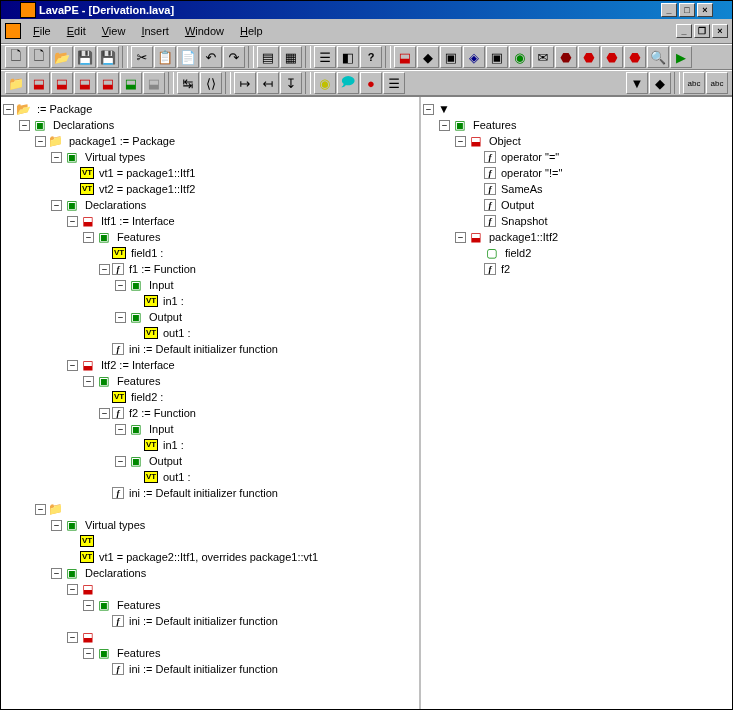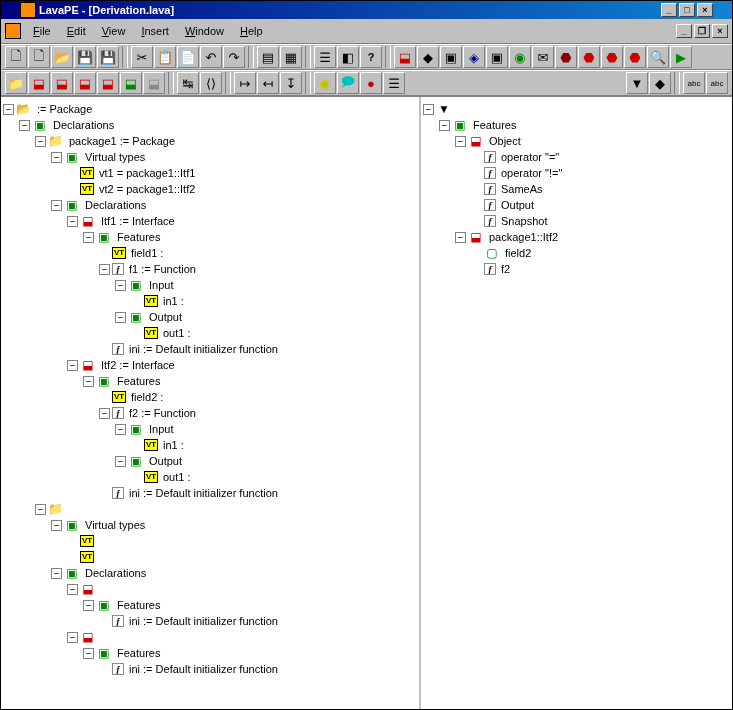--- a/index.html
+++ b/index.html
@@ -293,20 +293,21 @@
         </div>
         <div class="node">
           <span class="indent" style="width:64px"></span>
           <span class="noexp"></span>
           <span class="ic vt">VT</span>
         </div>
         <div class="node">
           <span class="indent" style="width:64px"></span>
           <span class="noexp"></span>
           <span class="ic vt">VT</span>
+          <span class="lbl">vt1 = package2::Itf1, overrides package1::vt1</span>
         </div>
         <div class="node">
           <span class="indent" style="width:48px"></span>
           <span class="exp">−</span>
           <span class="ic green">▣</span>
           <span class="lbl">Declarations</span>
         </div>
         <div class="node">
           <span class="indent" style="width:64px"></span>
           <span class="exp">−</span>

